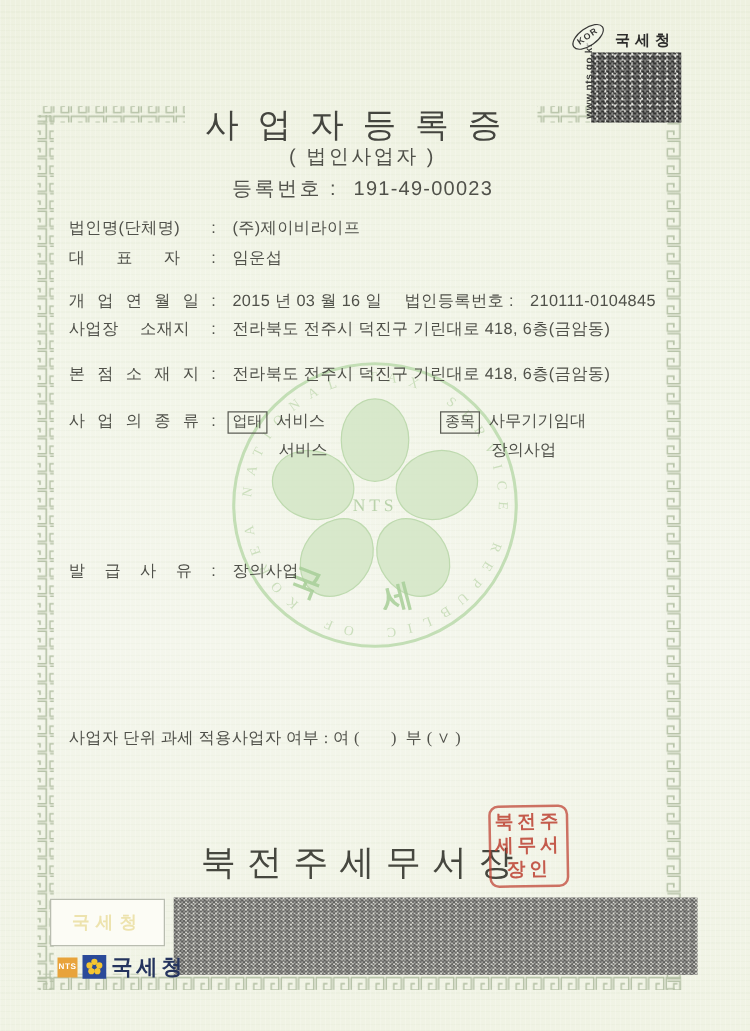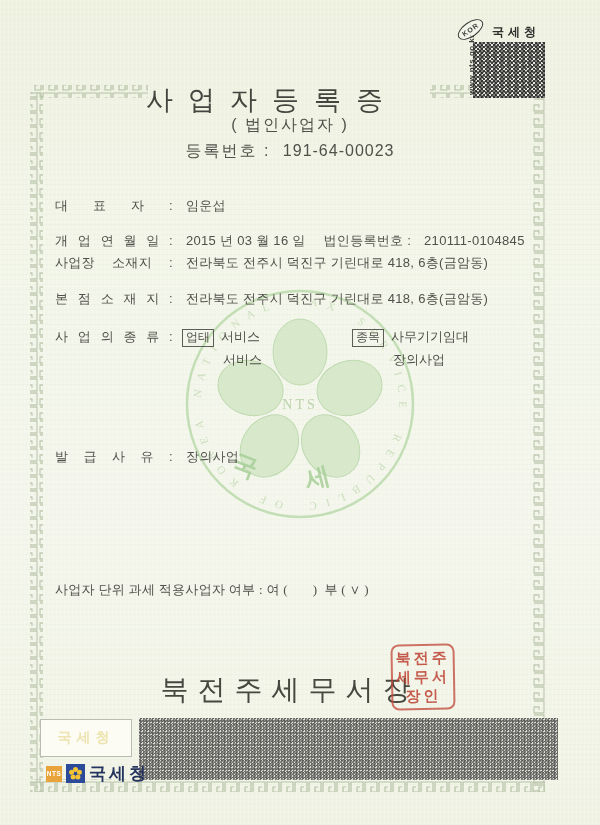--- a/index.html
+++ b/index.html
@@ -22,21 +22,21 @@
     position:relative;width:600px;height:825px;overflow:hidden;
     background:
       repeating-linear-gradient(90deg, rgba(255,255,255,.20) 0 1px, rgba(0,0,0,0) 1px 4px),
       repeating-linear-gradient(0deg, rgba(170,190,150,.06) 0 1px, rgba(0,0,0,0) 1px 5px),
       linear-gradient(180deg,#eef1e0 0%,#f2f5e8 30%,#f4f6ec 62%,#f0f3e4 100%);
   }
   svg.deco{position:absolute;left:0;top:0;z-index:1;}
   .txt{position:absolute;z-index:2;white-space:nowrap;}
 
   
-  .title{left:72px;top:82px;width:400px;text-align:center;font-size:27px;font-weight:500;
+  .title{left:90px;top:82px;width:400px;text-align:center;font-size:27px;font-weight:500;
          letter-spacing:15px;color:#44453f;}
   .subtitle{left:90px;top:115px;width:400px;text-align:center;font-size:16px;letter-spacing:2px;}
   .regno{left:90px;top:141px;width:400px;text-align:center;font-size:16px;letter-spacing:2px;}
   .regno .num{letter-spacing:1px;margin-left:6px;}
 
   
   .row{left:55px;font-size:13px;letter-spacing:.3px;}
   .flabel{display:inline-block;width:118px;text-align:justify;text-align-last:justify;}
   .fval{margin-left:9px;}
   .flabel2{margin-left:14px;}
@@ -146,23 +146,27 @@
     <div class="bc-caption">국세청</div>
     <div class="bc-noise"></div>
     <div class="bc-url">www.nts.go.kr</div>
     <div class="bc-kor">KOR</div>
   </div>
 
   <div class="txt title">사업자등록증</div>
   <div class="txt subtitle">( 법인사업자 )</div>
   <div class="txt regno">
     <span>등록번호 :</span>
-    <span class="num">191-64-00023</span>
-  </div>
-
+    <span class="num">191-49-00023</span>
+  </div>
+
+  <div class="txt row r-corp">
+    <span class="flabel">법인명(단체명) :</span>
+    <span class="fval">(주)제이비라이프</span>
+  </div>
 
   <div class="txt row r-rep">
     <span class="flabel">대 표 자 :</span>
     <span class="fval">임운섭</span>
   </div>
 
   <div class="txt row r-open">
     <span class="flabel">개 업 연 월 일 :</span>
     <span class="fval">2015 년 03 월 16 일</span>
     <span class="flabel2">법인등록번호 :</span>

